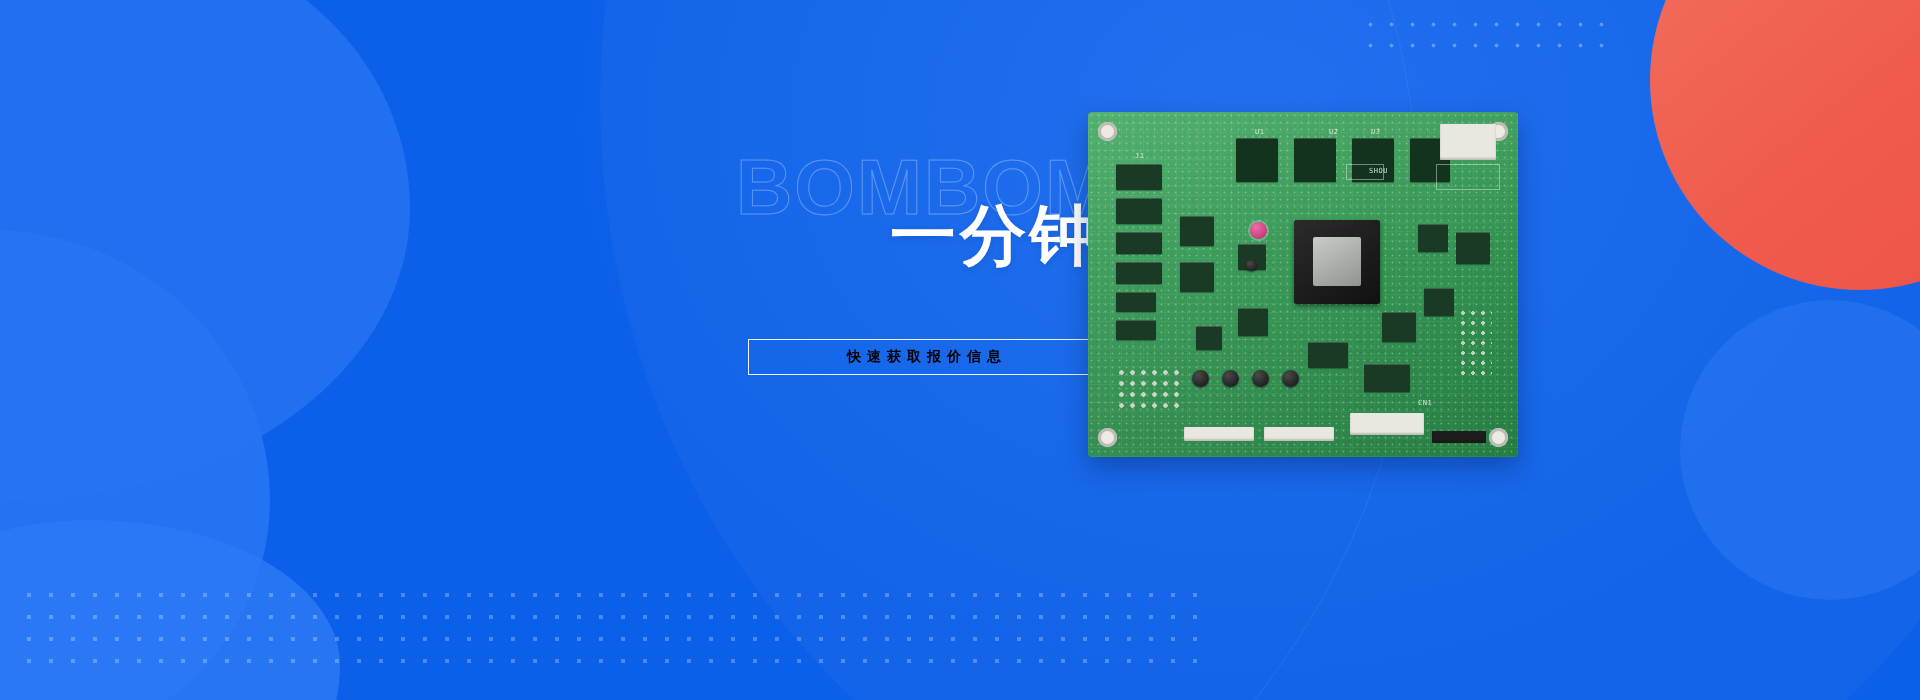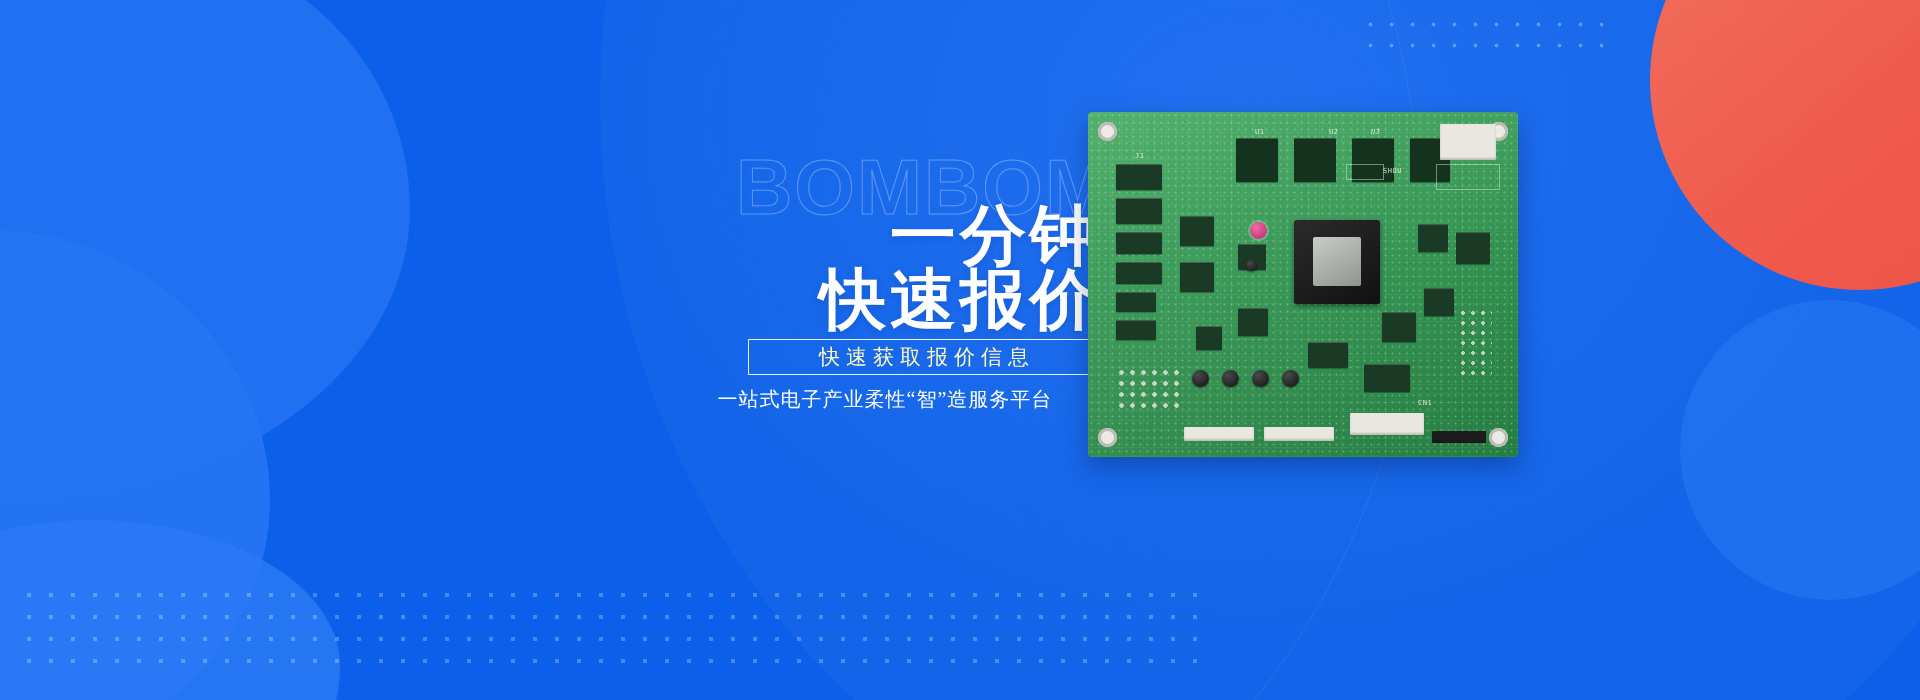--- a/index.html
+++ b/index.html
@@ -124,25 +124,25 @@
   .headline .l2{ display:block; margin-top:2px; }
 
   .tagbox{
     position:absolute;
     left:68px; top:187px;
     width:352px; height:36px;
     border:1px solid rgba(255,255,255,.92);
     display:flex; align-items:center; justify-content:center;
   }
   .tagbox span{
-    color:#fef9c3;
-    font-size:21px;
+    color:#000000;
+    font-size:14px;
     letter-spacing:6px;
     text-indent:6px;
-    font-weight:400;
+    font-weight:700;
   }
 
   .subtitle{
     position:absolute;
     left:-10px; top:234px;
     width:430px;
     text-align:center;
     color:#ffffff;
     font-family:"Liberation Serif","DejaVu Serif",serif;
     font-size:20px;
@@ -229,28 +229,26 @@
 
   <div class="dots dots-tr"></div>
   <div class="dots dots-bl"></div>
 
   <div class="copy">
 
     <div class="watermark">BOMBOM</div>
 
     <div class="headline">
       <span>一分钟</span>
-      <span class="l2">快速报价</span>
     </div>
 
     <div class="tagbox">
       <span>快速获取报价信息</span>
     </div>
 
-    <div class="subtitle">一站式电子产业柔性“智”造服务平台</div>
   </div>
 
   <div class="pcb-wrap">
     <div class="pcb">
       <div class="pcb-traces"></div>
       <div class="pcb-tex"></div>
 
       <div class="hole" style="left:10px;top:10px;width:19px;height:19px;"></div>
       <div class="hole" style="right:10px;top:10px;width:19px;height:19px;"></div>
       <div class="hole" style="left:10px;bottom:10px;width:19px;height:19px;"></div>
@@ -281,21 +279,21 @@
       <div class="chip sm" style="left:336px;top:176px;width:30px;height:28px;"></div>
       <div class="chip sm" style="left:294px;top:200px;width:34px;height:30px;"></div>
       <div class="chip sm" style="left:220px;top:230px;width:40px;height:26px;"></div>
       <div class="chip sm" style="left:276px;top:252px;width:46px;height:28px;"></div>
 
       <div class="bigchip" style="left:206px;top:108px;width:86px;height:84px;">
         <div class="lid"></div>
       </div>
 
       <div class="silkbox" style="left:258px;top:52px;width:38px;height:16px;"></div>
-      <div class="label" style="left:278px;top:55px;">SHOU</div>
+      <div class="label" style="left:264px;top:55px;">SHOU</div>
 
       <div class="pinkcap" style="left:162px;top:110px;"></div>
 
       <div class="cap" style="left:104px;top:258px;width:17px;height:17px;"></div>
       <div class="cap" style="left:134px;top:258px;width:17px;height:17px;"></div>
       <div class="cap" style="left:164px;top:258px;width:17px;height:17px;"></div>
       <div class="cap" style="left:194px;top:258px;width:17px;height:17px;"></div>
       <div class="cap" style="left:158px;top:148px;width:11px;height:11px;"></div>
 
       <div class="conn" style="left:96px;bottom:16px;width:70px;height:14px;"></div>

